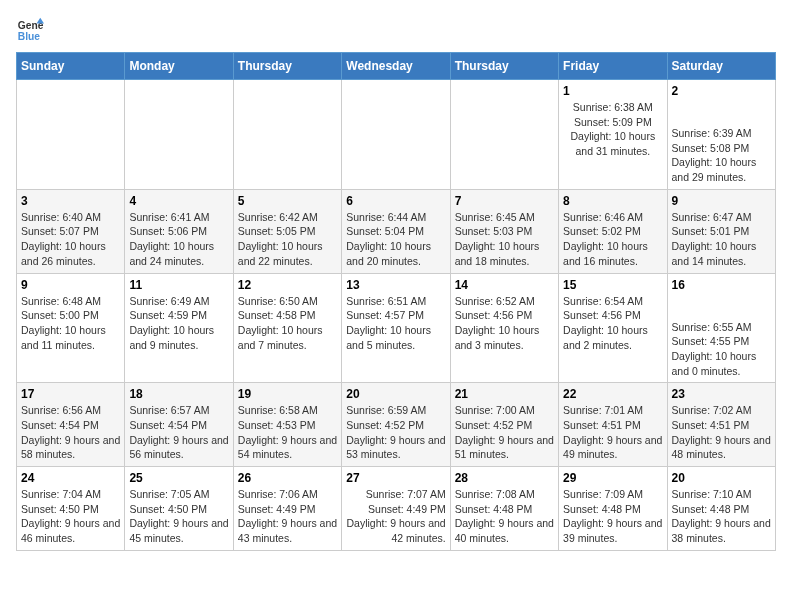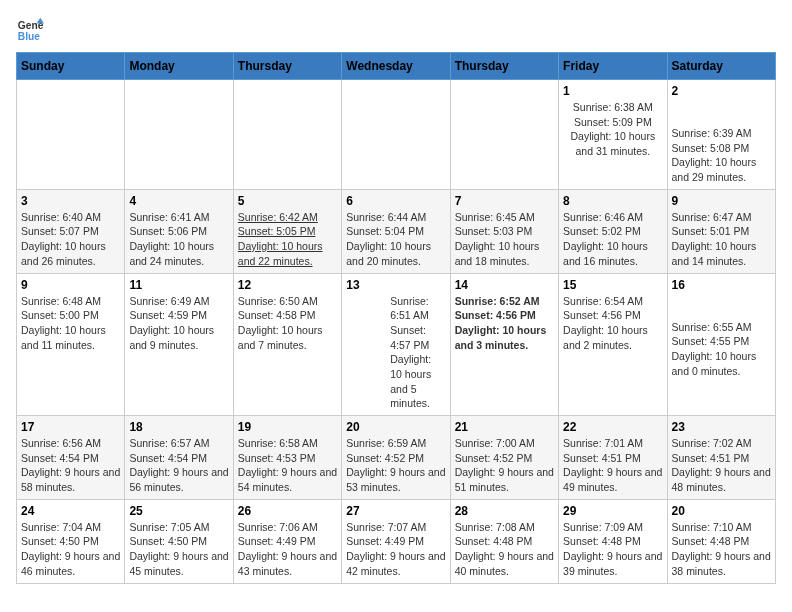--- a/index.html
+++ b/index.html
@@ -37,21 +37,21 @@
       font-size: 14px;
       color: #555;
     }
     .calendar {
       width: 100%;
       border-collapse: collapse;
       font-size: 11px;
     }
     .calendar thead th {
       background: #3a7abf;
-      color: #000000;
+      color: #ffffff;
       padding: 6px 4px;
       text-align: left;
       font-size: 12px;
       border: 1px solid #5a9ad0;
     }
     .calendar tbody td {
       border: 1px solid #ccc;
       vertical-align: top;
       padding: 4px;
       width: calc(100% / 7);
@@ -133,21 +133,21 @@
 Daylight: 10 hours and 26 minutes.</div>
         </td>
         <td>
           <span class="day-num">4</span>
           <div class="day-info" style="white-space: pre-line;">Sunrise: 6:41 AM
 Sunset: 5:06 PM
 Daylight: 10 hours and 24 minutes.</div>
         </td>
         <td>
           <span class="day-num">5</span>
-          <div class="day-info" style="white-space: pre-line; text-decoration: underline;">Sunrise: 6:42 AM
+          <div class="day-info" style="white-space: pre-line;">Sunrise: 6:42 AM
 Sunset: 5:05 PM
 Daylight: 10 hours and 22 minutes.</div>
         </td>
         <td>
           <span class="day-num">6</span>
           <div class="day-info" style="white-space: pre-line;">Sunrise: 6:44 AM
 Sunset: 5:04 PM
 Daylight: 10 hours and 20 minutes.</div>
         </td>
         <td>
@@ -183,27 +183,27 @@
 Daylight: 10 hours and 9 minutes.</div>
         </td>
         <td>
           <span class="day-num">12</span>
           <div class="day-info" style="white-space: pre-line;">Sunrise: 6:50 AM
 Sunset: 4:58 PM
 Daylight: 10 hours and 7 minutes.</div>
         </td>
         <td>
           <span class="day-num">13</span>
-          <div class="day-info" style="white-space: pre-line; margin-left: 44px;">Sunrise: 6:51 AM
+          <div class="day-info" style="white-space: pre-line;">Sunrise: 6:51 AM
 Sunset: 4:57 PM
 Daylight: 10 hours and 5 minutes.</div>
         </td>
         <td>
           <span class="day-num">14</span>
-          <div class="day-info" style="white-space: pre-line; font-weight: bold;">Sunrise: 6:52 AM
+          <div class="day-info" style="white-space: pre-line;">Sunrise: 6:52 AM
 Sunset: 4:56 PM
 Daylight: 10 hours and 3 minutes.</div>
         </td>
         <td>
           <span class="day-num">15</span>
           <div class="day-info" style="white-space: pre-line;">Sunrise: 6:54 AM
 Sunset: 4:56 PM
 Daylight: 10 hours and 2 minutes.</div>
         </td>
         <td>
@@ -271,21 +271,21 @@
 Daylight: 9 hours and 45 minutes.</div>
         </td>
         <td>
           <span class="day-num">26</span>
           <div class="day-info" style="white-space: pre-line;">Sunrise: 7:06 AM
 Sunset: 4:49 PM
 Daylight: 9 hours and 43 minutes.</div>
         </td>
         <td>
           <span class="day-num">27</span>
-          <div class="day-info" style="white-space: pre-line;">Sunrise: 7:07 AM
+          <div class="day-info" style="white-space: pre-line; text-align: right;">Sunrise: 7:07 AM
 Sunset: 4:49 PM
 Daylight: 9 hours and 42 minutes.</div>
         </td>
         <td>
           <span class="day-num">28</span>
           <div class="day-info" style="white-space: pre-line;">Sunrise: 7:08 AM
 Sunset: 4:48 PM
 Daylight: 9 hours and 40 minutes.</div>
         </td>
         <td>

